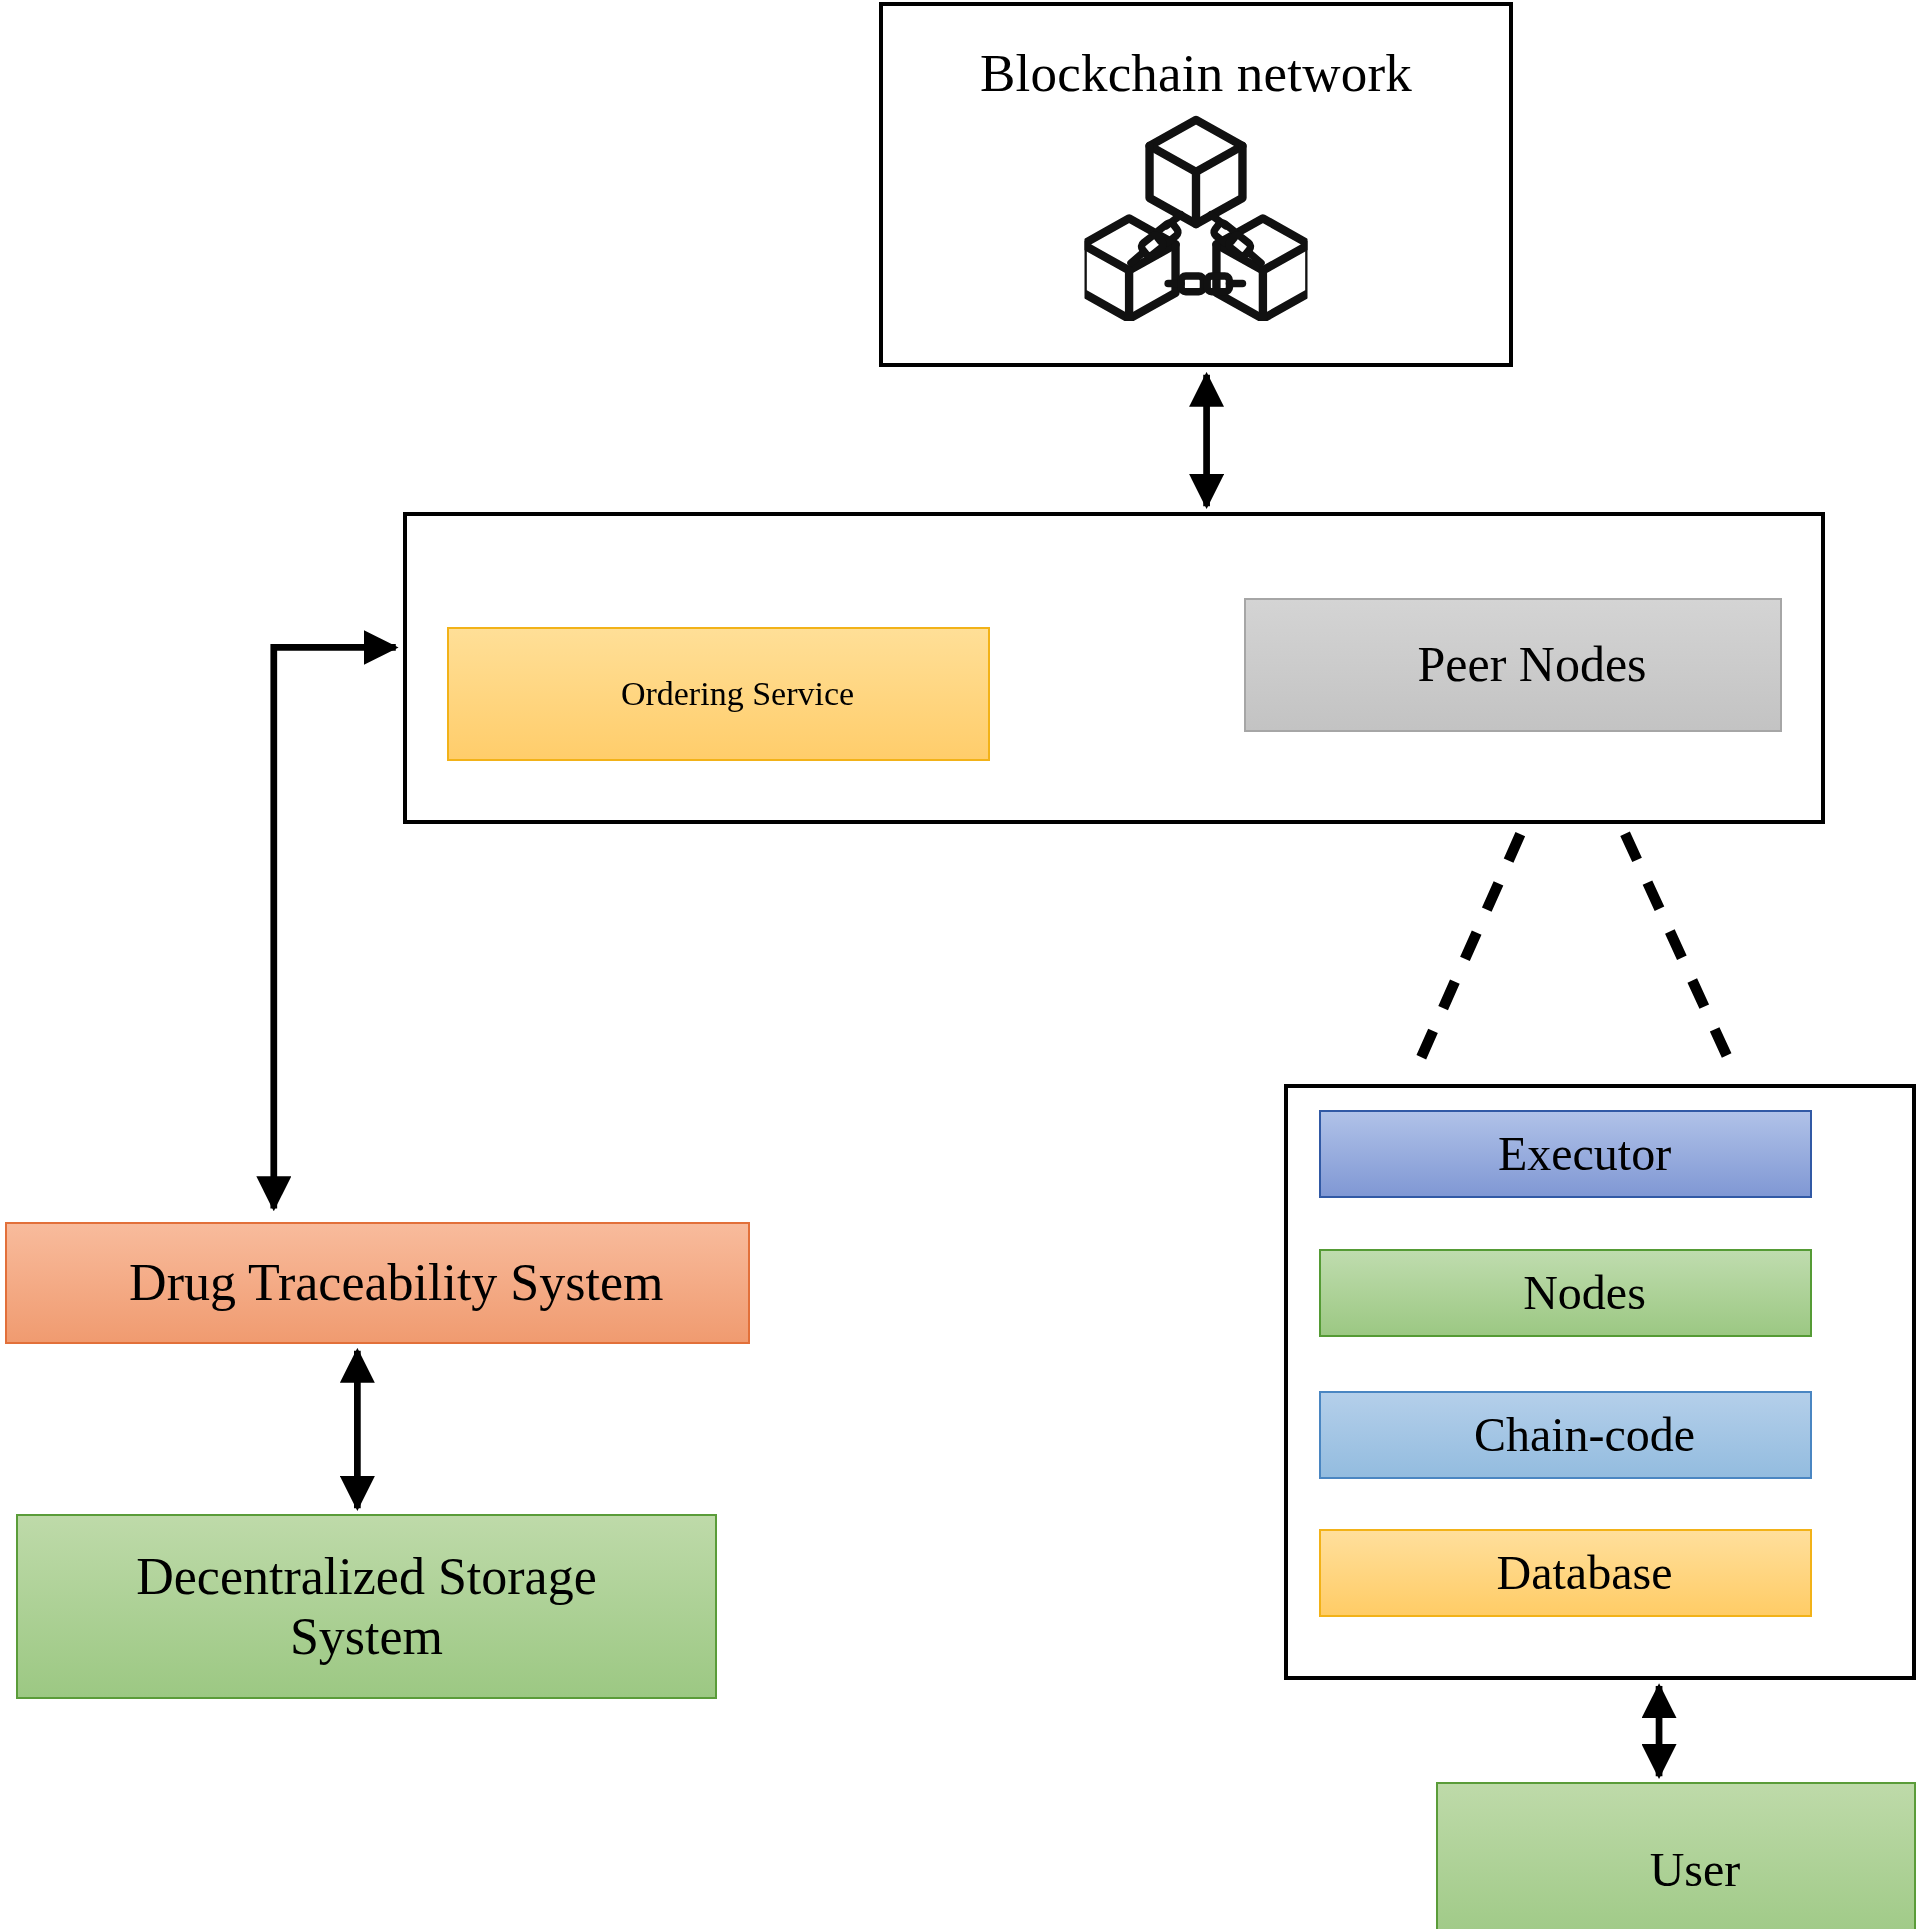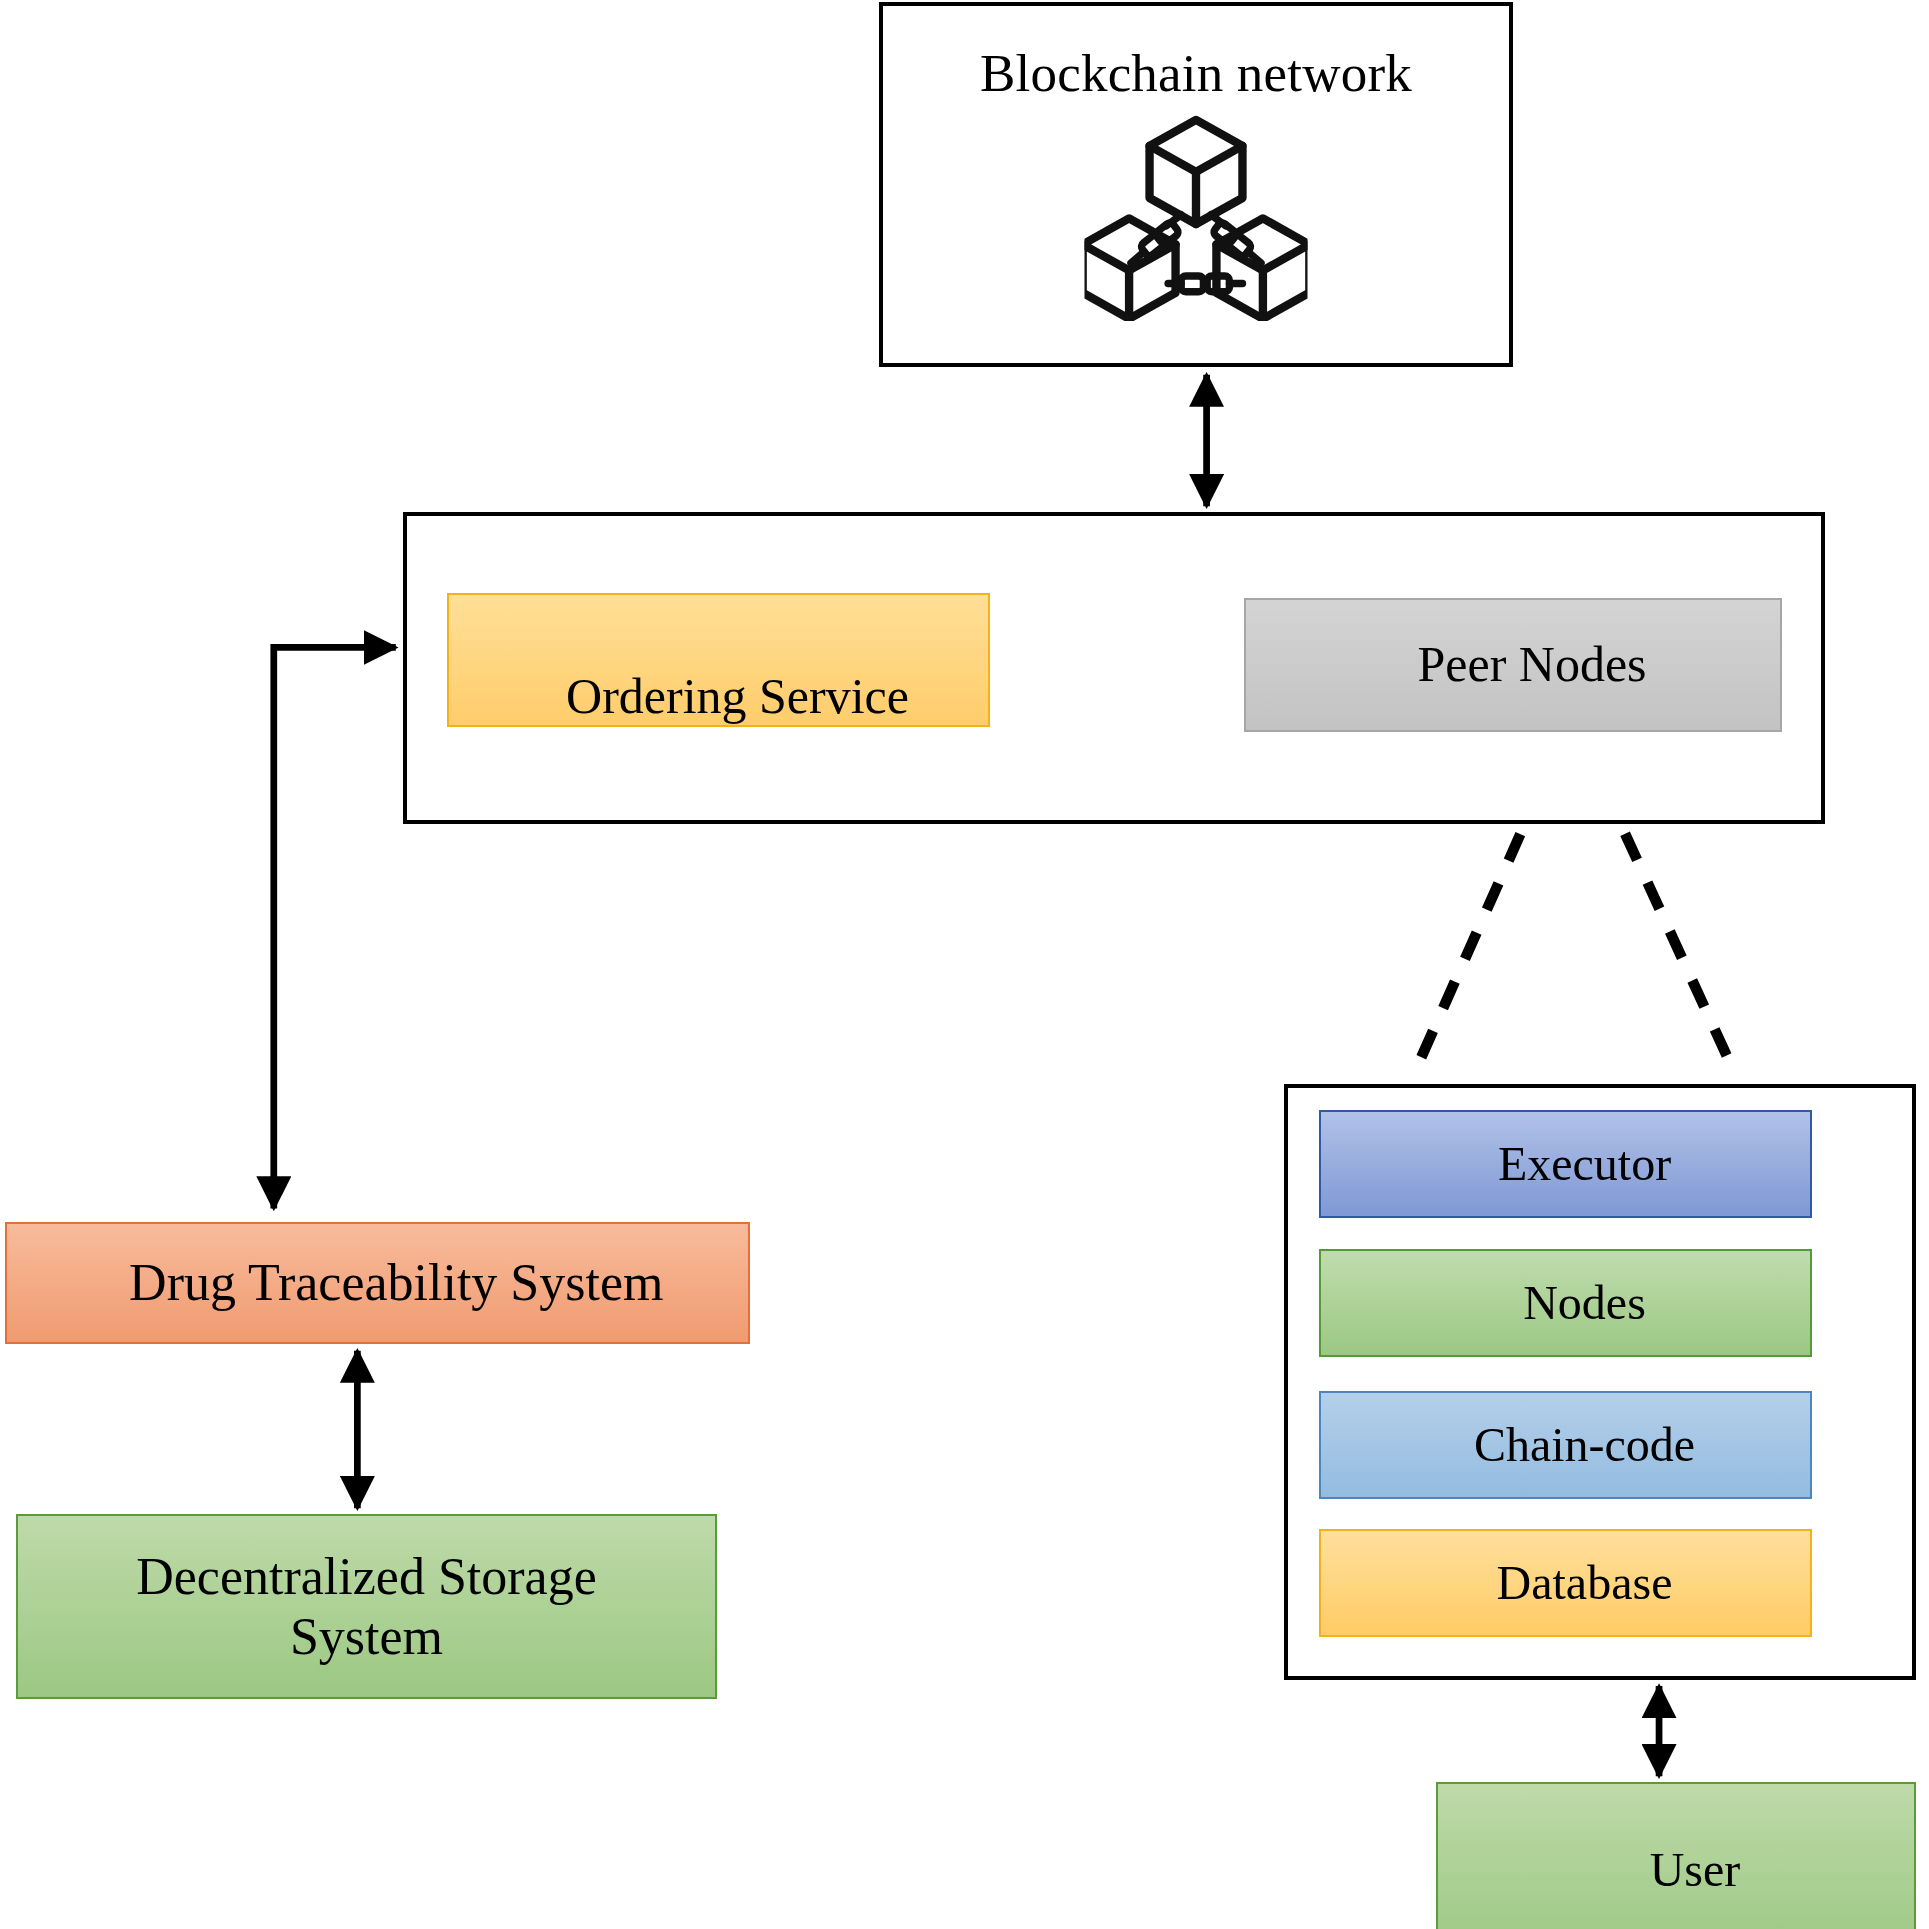--- a/index.html
+++ b/index.html
@@ -67,45 +67,44 @@
     width: 223px;
     height: 207px;
   }
 
   
   #network-container-box {
     left: 403px; top: 512px;
     width: 1422px; height: 312px;
   }
   #ordering-service-node {
-    left: 447px; top: 593px;
+    left: 447px; top: 627px;
     width: 543px; height: 134px;
     background: linear-gradient(180deg,#ffdf97 0%,#ffcd6b 100%);
     border: 2.9px solid #f2b218;
-    font-size: 50px;
-    align-items: flex-end;
+    font-size: 34px;
   }
   #peer-nodes-node {
     left: 1244px; top: 598px;
     width: 538px; height: 134px;
     background: linear-gradient(180deg,#d4d4d4 0%,#c3c3c3 100%);
     border: 2.9px solid #a6a6a6;
     font-size: 50px;
   }
 
   
   #peer-internals-box {
     left: 1284px; top: 1084px;
     width: 632px; height: 596px;
   }
   .stack-item {
     font-size: 48px;
     left: 1319px;
     width: 493px;
-    height: 108px;
+    height: 88px;
   }
   #executor-node {
     top: 1110px;
     background: linear-gradient(180deg,#b0c2e8 0%,#8098d4 100%);
     border: 2.9px solid #3159a5;
   }
   #ledger-node {
     top: 1249px;
     background: linear-gradient(180deg,#bfdcae 0%,#9cc883 100%);
     border: 2.9px solid #559b35;

